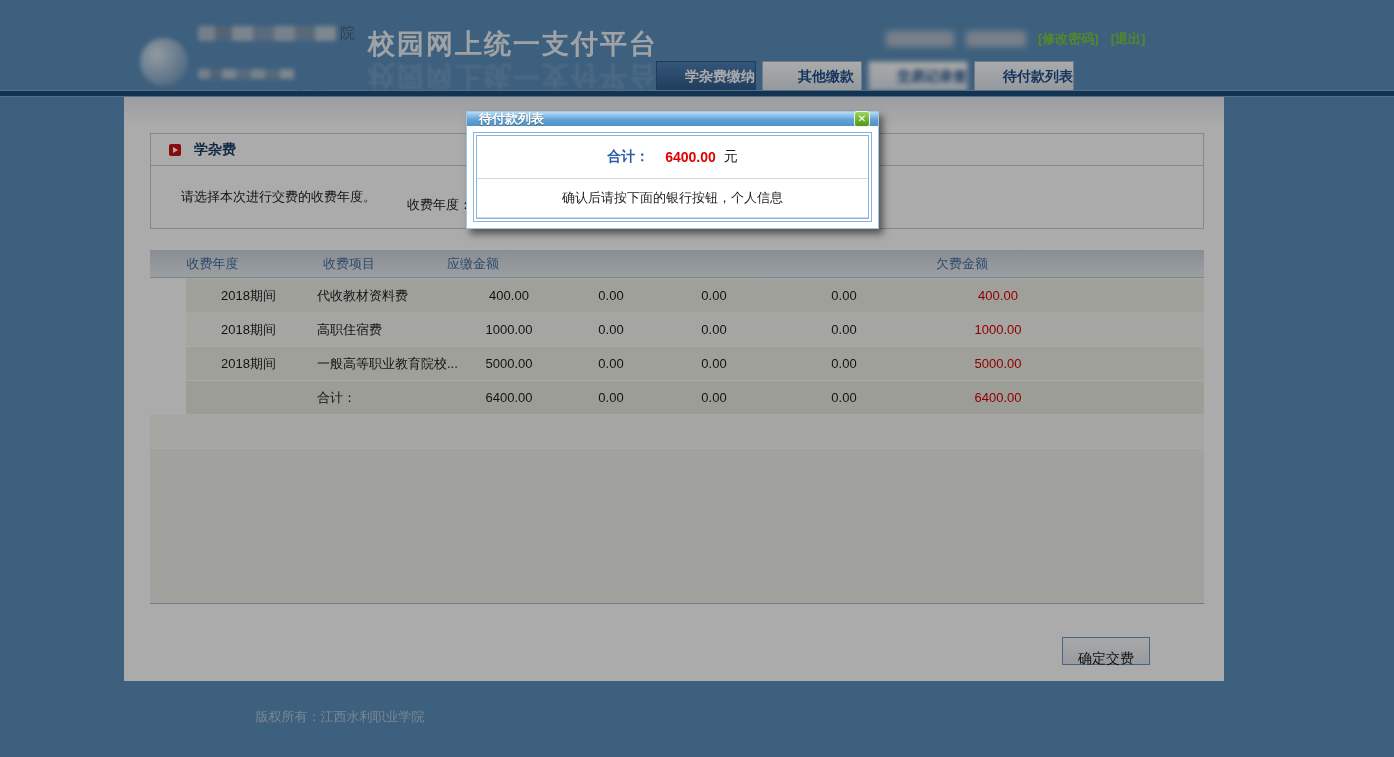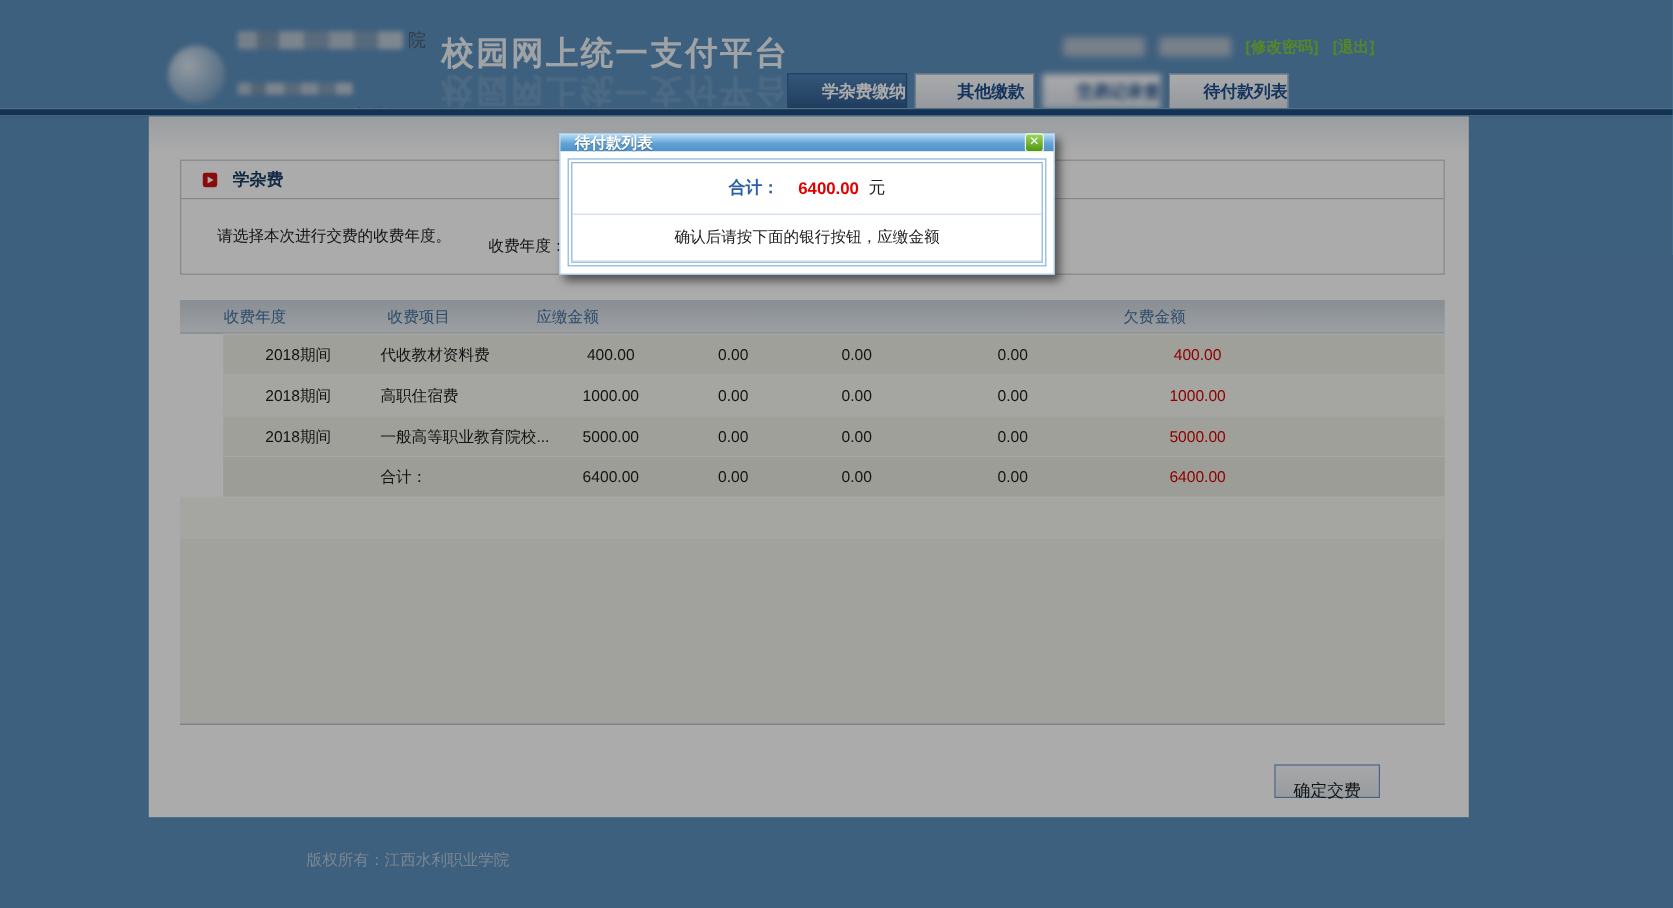--- a/index.html
+++ b/index.html
@@ -220,16 +220,16 @@
     <span class="modal-title">待付款列表</span>
     <span class="modal-close">✕</span>
   </div>
   <div class="modal-body">
     <div class="modal-inner">
       <div class="m-row total-row">
         <span class="m-total-label">合计：</span>
         <span class="m-total-value">6400.00</span>
         <span class="m-currency">元</span>
       </div>
-      <div class="m-row msg-row">确认后请按下面的银行按钮，应缴金额</div>
+      <div class="m-row msg-row">确认后请按下面的银行按钮，个人信息</div>
     </div>
   </div>
 </div>
 
 </body></html>

